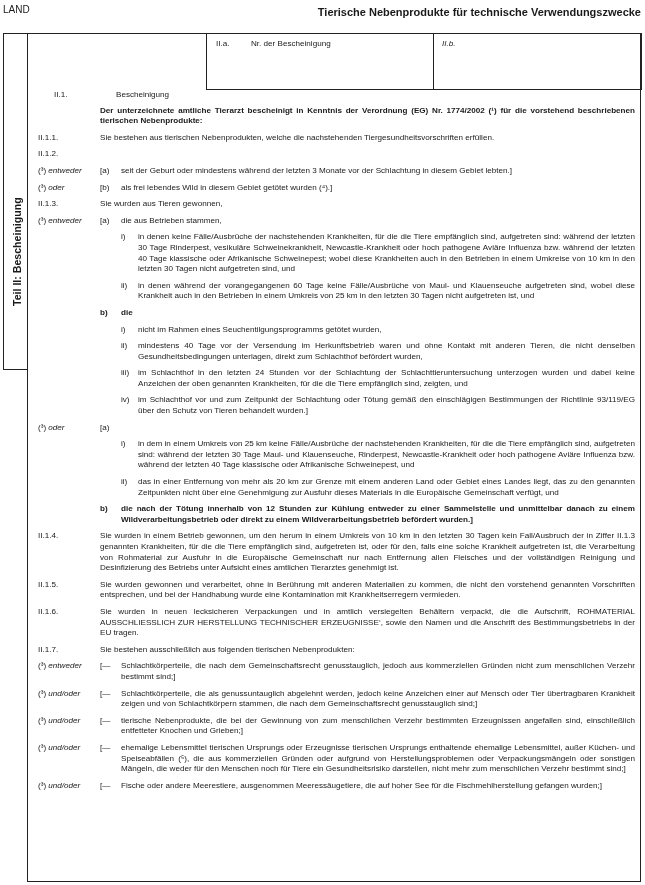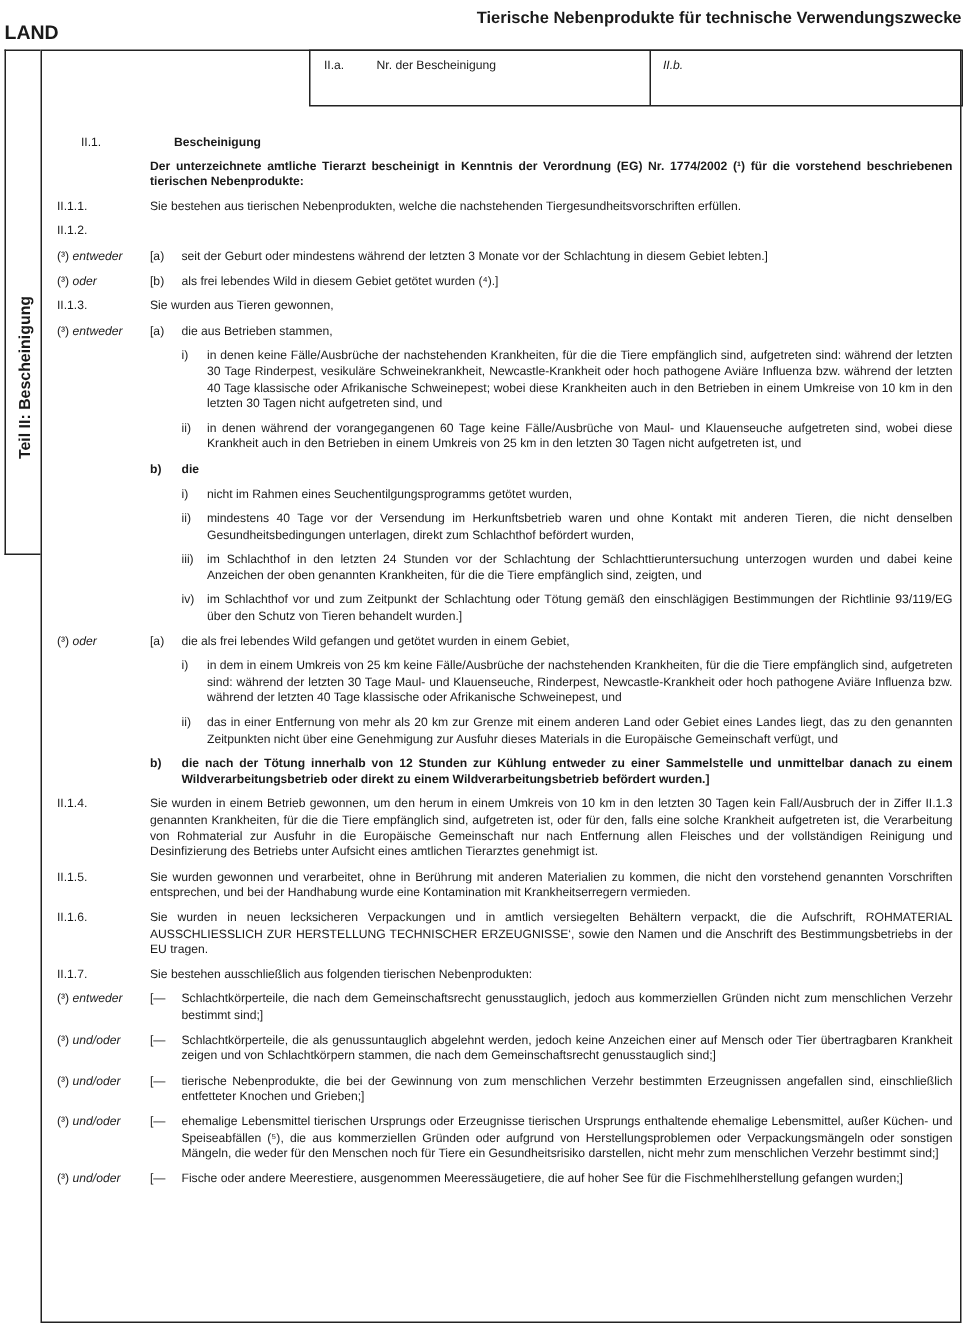--- a/index.html
+++ b/index.html
@@ -1,52 +1,52 @@
 <!DOCTYPE html>
 <html><head>
 <meta charset="utf-8">
 <style>
   html, body { margin: 0; padding: 0; background: #ffffff; }
   body {
     width: 645px; height: 885px; position: relative; overflow: hidden;
     font-family: "Liberation Sans", sans-serif; color: #1a1a1a;
     font-size: 8.1px; line-height: 10.6px;
   }
-  .hdr-left { position: absolute; left: 3px; top: 17px; font-weight: bold; font-size: 13px; }
+  .hdr-left { position: absolute; left: 3px; top: 5px; font-weight: normal; font-size: 10px; }
   .hdr-right { position: absolute; right: 4px; top: 7px; font-weight: bold; font-size: 11px; }
 
   .side-box {
     position: absolute; left: 3px; top: 33px; width: 24px; height: 337px;
     border: 1.2px solid #222; border-right: none; box-sizing: border-box;
   }
   .side-label {
     position: absolute; left: 8px; top: 272px;
     transform: rotate(-90deg); transform-origin: left top;
     font-weight: bold; font-size: 10.6px; white-space: nowrap;
   }
   .main-box {
     position: absolute; left: 27px; top: 33px; width: 614px; height: 849px;
     border: 1.3px solid #222; box-sizing: border-box;
   }
   .cert-box {
-    position: absolute; left: 178px; top: -1px; width: 436px; height: 38px;
+    position: absolute; left: 178px; top: -1px; width: 436px; height: 57px;
     border: 1.3px solid #222; box-sizing: border-box; display: flex;
   }
   .cert-a { width: 226px; border-right: 1.3px solid #222; position: relative; }
   .cert-b { flex: 1; position: relative; }
   .cert-a .lab { position: absolute; left: 9px; top: 5px; }
   .cert-a .txt { position: absolute; left: 44px; top: 5px; }
   .cert-b .lab { position: absolute; left: 8px; top: 5px; font-style: italic; }
 
   .content { position: absolute; left: 10px; top: 56px; width: 597px; }
   .row { display: flex; margin-bottom: 6px; }
   .lbl { width: 62px; flex: none; }
   .lbl i { }
   .body { flex: 1; text-align: justify; }
-  .bold { font-weight: bold; }
+  .bold { font-weight: normal; }
   .mark { width: 21px; flex: none; }
   .sub { display: flex; margin-bottom: 6px; }
   .subm { width: 17px; flex: none; }
   .ind1 { margin-left: 62px; font-weight: bold; }
   .ind2 { margin-left: 83px; }
   .nomb { margin-bottom: 0; }
 </style>
 </head>
 <body>
 
@@ -130,21 +130,20 @@
       <div class="subm">iii)</div>
       <div class="body">im Schlachthof in den letzten 24 Stunden vor der Schlachtung der Schlachttieruntersuchung unterzogen wurden und dabei keine Anzeichen der oben genannten Krankheiten, für die die Tiere empfänglich sind, zeigten, und</div>
     </div>
     <div class="sub ind2">
       <div class="subm">iv)</div>
       <div class="body">im Schlachthof vor und zum Zeitpunkt der Schlachtung oder Tötung gemäß den einschlägigen Bestimmungen der Richtlinie 93/119/EG über den Schutz von Tieren behandelt wurden.]</div>
     </div>
     <div class="row">
       <div class="lbl"><span>(³)</span> <i>oder</i></div>
       <div class="mark">[a)</div>
-      <div class="body">die als frei lebendes Wild gefangen und getötet wurden in einem Gebiet,</div>
     </div>
     <div class="sub ind2">
       <div class="subm">i)</div>
       <div class="body">in dem in einem Umkreis von 25 km keine Fälle/Ausbrüche der nachstehenden Krankheiten, für die die Tiere empfänglich sind, aufgetreten sind: während der letzten 30 Tage Maul- und Klauenseuche, Rinderpest, Newcastle-Krankheit oder hoch pathogene Aviäre Influenza bzw. während der letzten 40 Tage klassische oder Afrikanische Schweinepest, und</div>
     </div>
     <div class="sub ind2">
       <div class="subm">ii)</div>
       <div class="body">das in einer Entfernung von mehr als 20 km zur Grenze mit einem anderen Land oder Gebiet eines Landes liegt, das zu den genannten Zeitpunkten nicht über eine Genehmigung zur Ausfuhr dieses Materials in die Europäische Gemeinschaft verfügt, und</div>
     </div>
     <div class="sub ind1">

